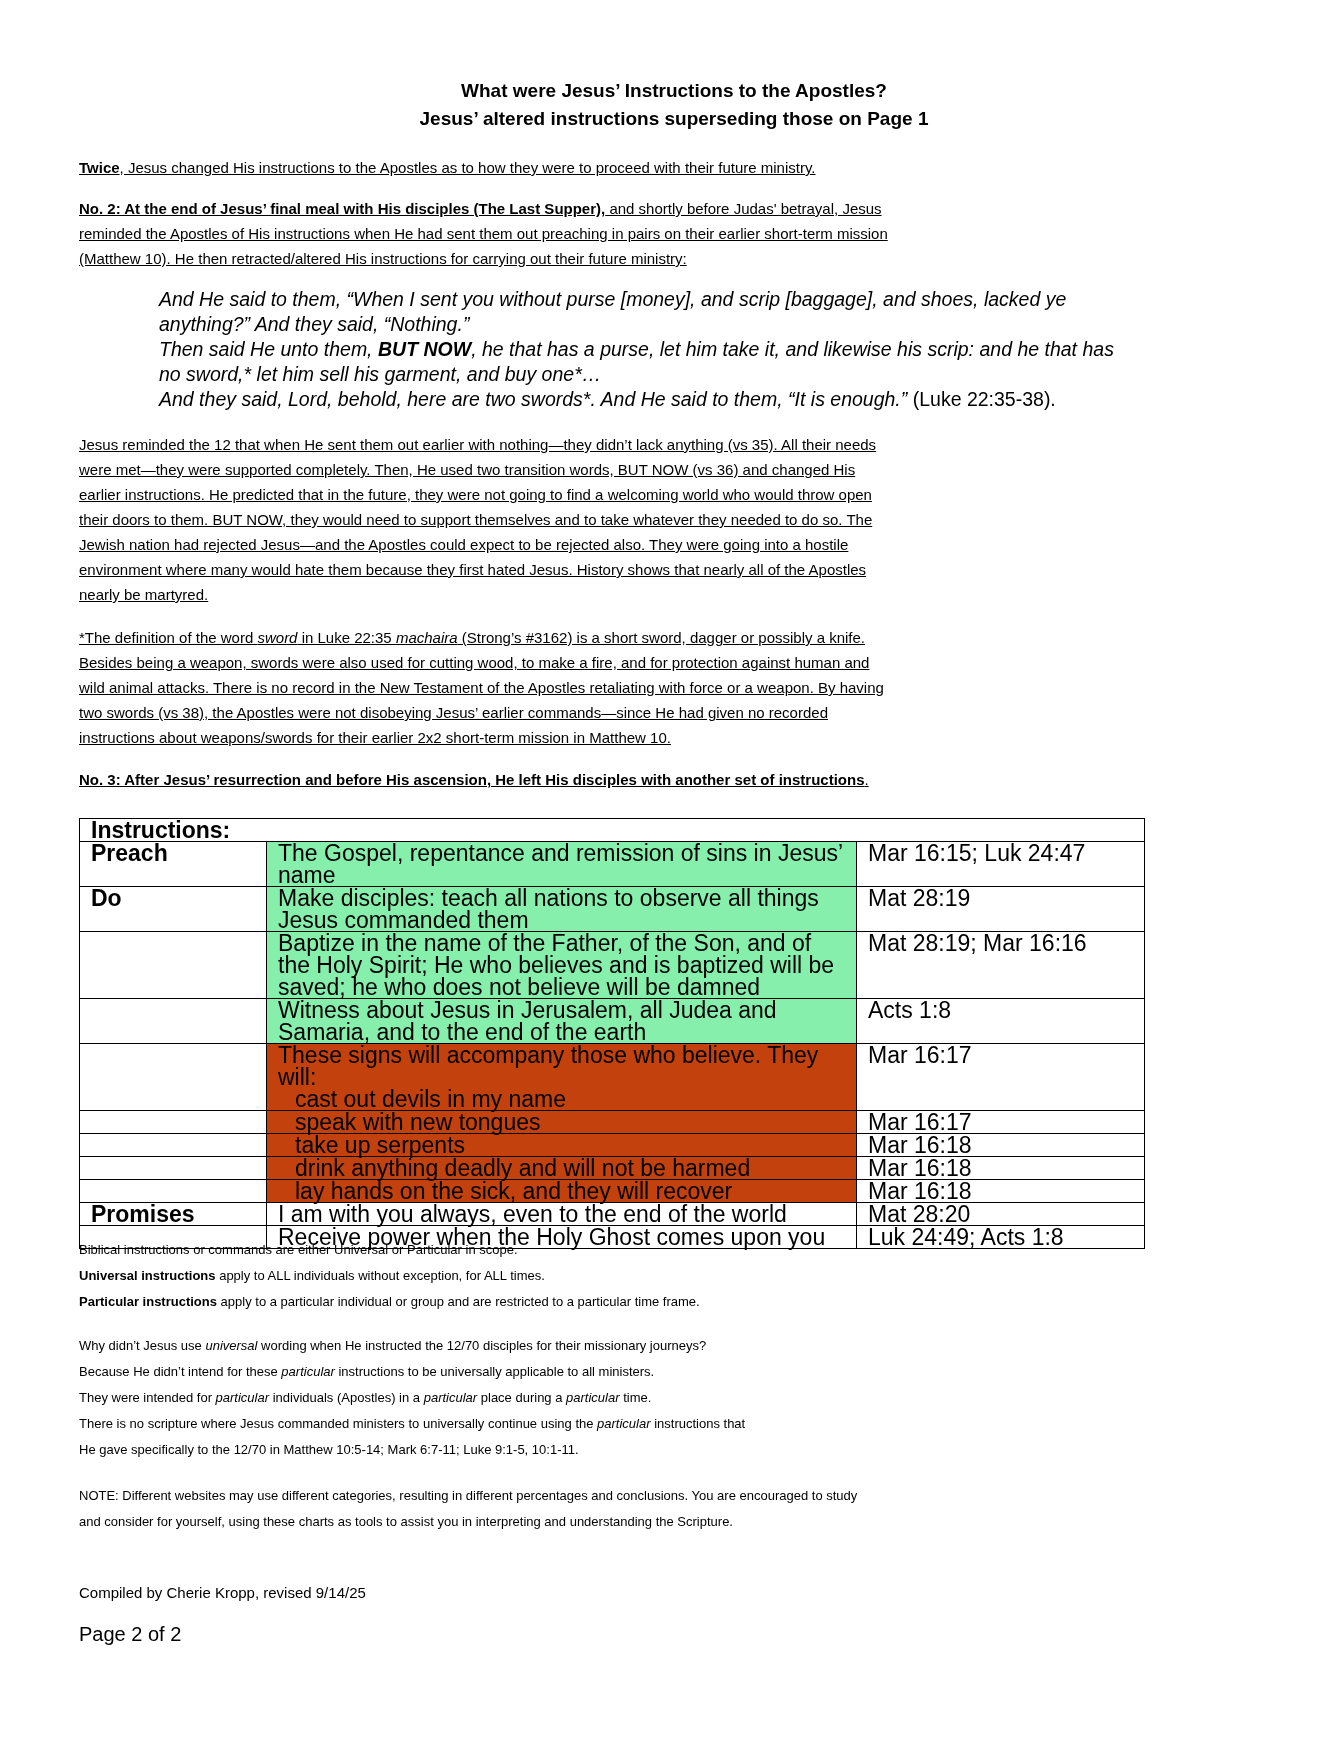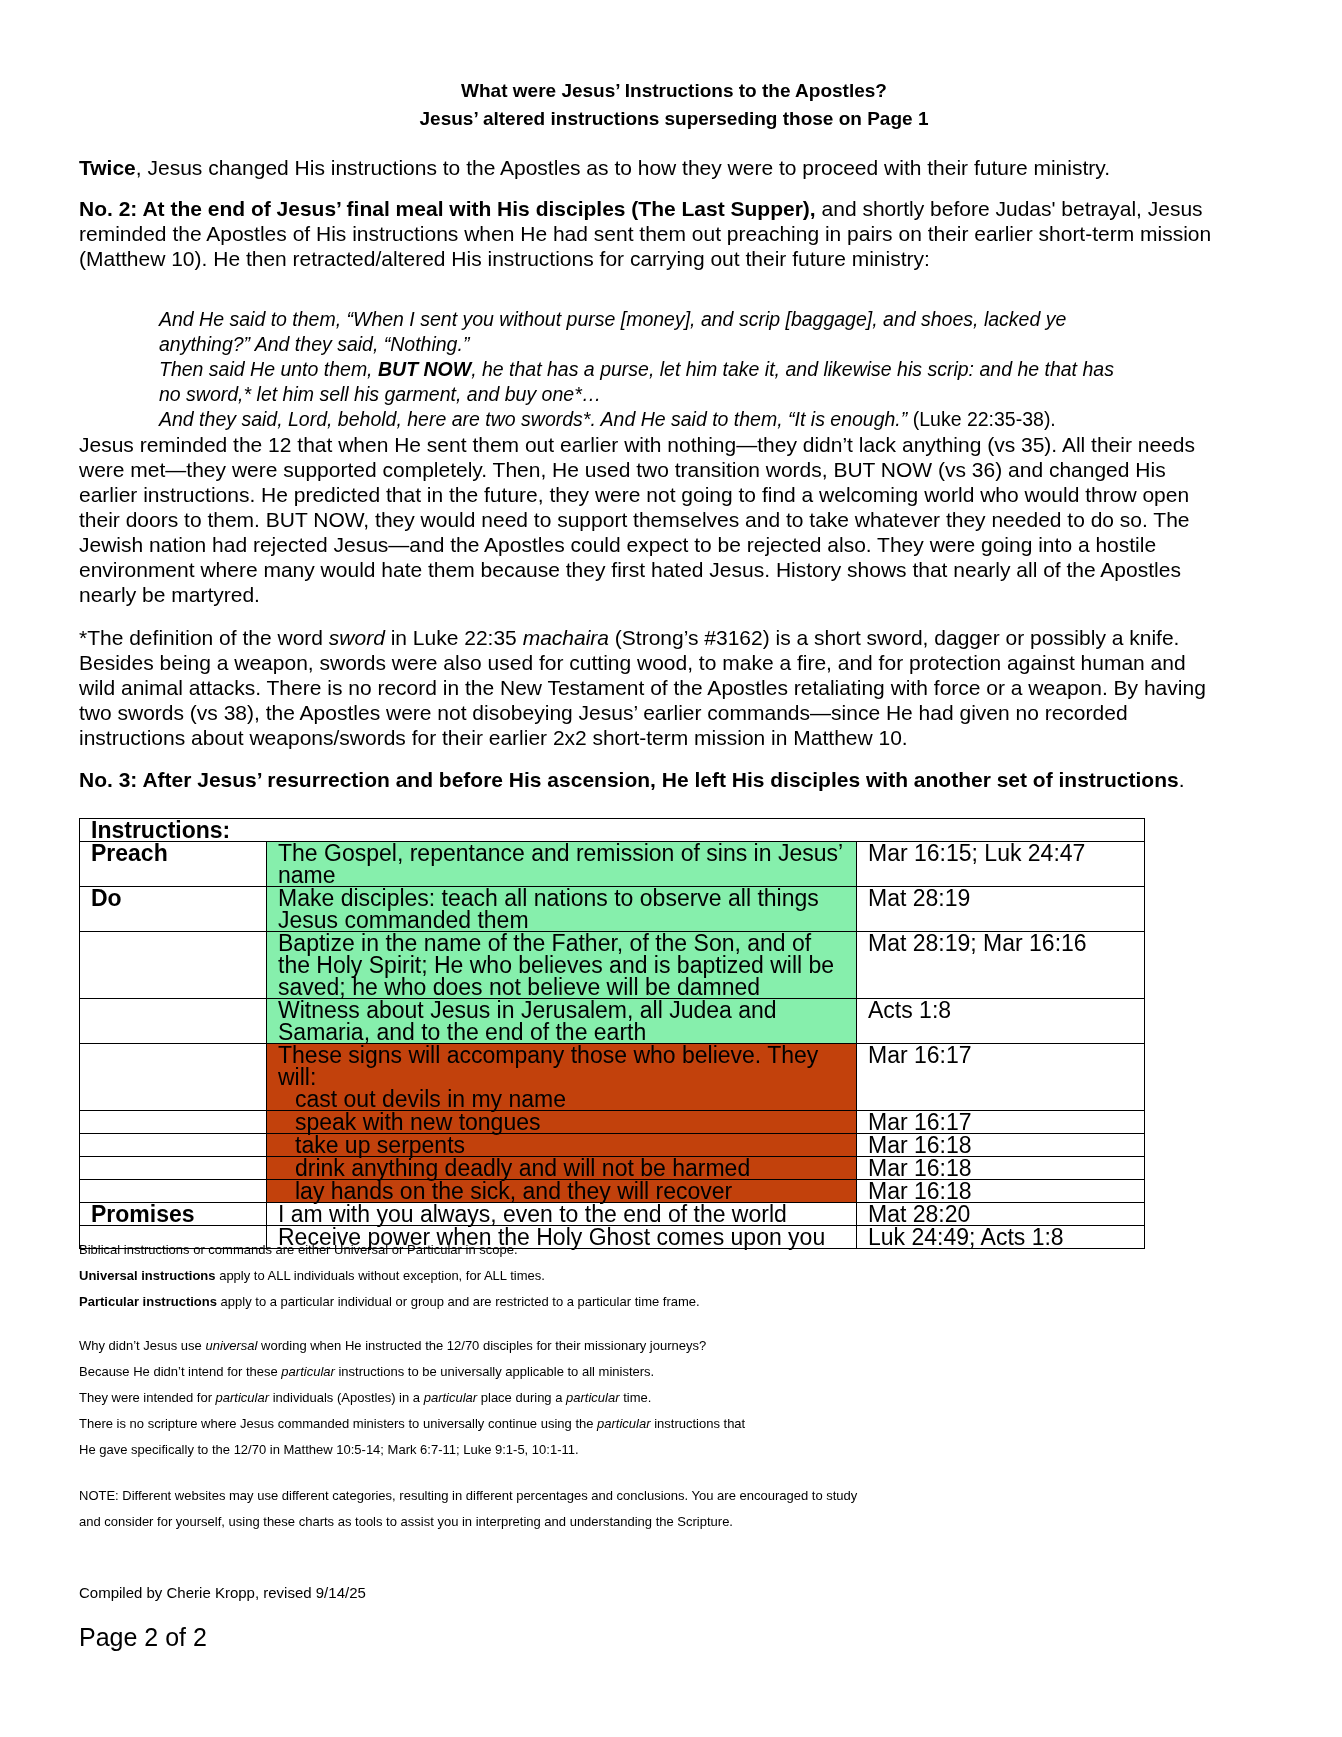--- a/index.html
+++ b/index.html
@@ -4,40 +4,40 @@
 <style>
   html, body { margin: 0; padding: 0; background: #ffffff; }
   body {
     width: 1342px; height: 1737px; position: relative; overflow: hidden;
     font-family: "Liberation Sans", sans-serif; color: #000;
   }
   .page { position: absolute; left: 79px; top: 0; width: 1190px; }
   .title { position: absolute; left: 0; width: 1190px; text-align: center; font-weight: bold; font-size: 19px; }
   .t1 { top: 80px; }
   .t2 { top: 108px; }
-  .p { position: absolute; left: 0; font-size: 21px; line-height: 25px; }
-  .quote { position: absolute; left: 80px; font-size: 19.5px; line-height: 25px; font-style: italic; width: 1080px; margin-top: 20px; }
+  .p { position: absolute; left: 0; font-size: 15px; line-height: 25px; text-decoration: underline; }
+  .quote { position: absolute; left: 80px; font-size: 19.5px; line-height: 25px; font-style: italic; width: 1080px; }
   .quote .line { display: block; }
   b { font-weight: bold; }
   i { font-style: italic; }
   .np { font-style: normal; }
   table.instr {
     position: absolute; left: 0; top: 818px; width: 1066px;
     border-collapse: collapse; font-size: 23px; line-height: 22px;
   }
   table.instr td { border: 1px solid #000; padding: 0 11px; vertical-align: top; }
   table.instr td.c1 { width: 164px; font-weight: bold; }
   table.instr td.c2 { width: 567px; }
   table.instr td.c3 { }
   .blue { background: #86efac; }
   .peach { background: #c2410c; }
   .ind { padding-left: 17px; display: inline-block; }
   .small { position: absolute; left: 0; font-size: 13px; line-height: 26px; }
   .foot { position: absolute; left: 0; font-size: 15px; }
-  .pagenum { position: absolute; left: 0; font-size: 25px; }
+  .pagenum { position: absolute; left: 0; font-size: 20px; }
 </style>
 </head>
 <body>
 
 <div class="page">
 
   <div class="title t1">What were Jesus’ Instructions to the Apostles?</div>
   <div class="title t2">Jesus’ altered instructions superseding those on Page 1</div>
 
   <div class="p" style="top:155px;">

